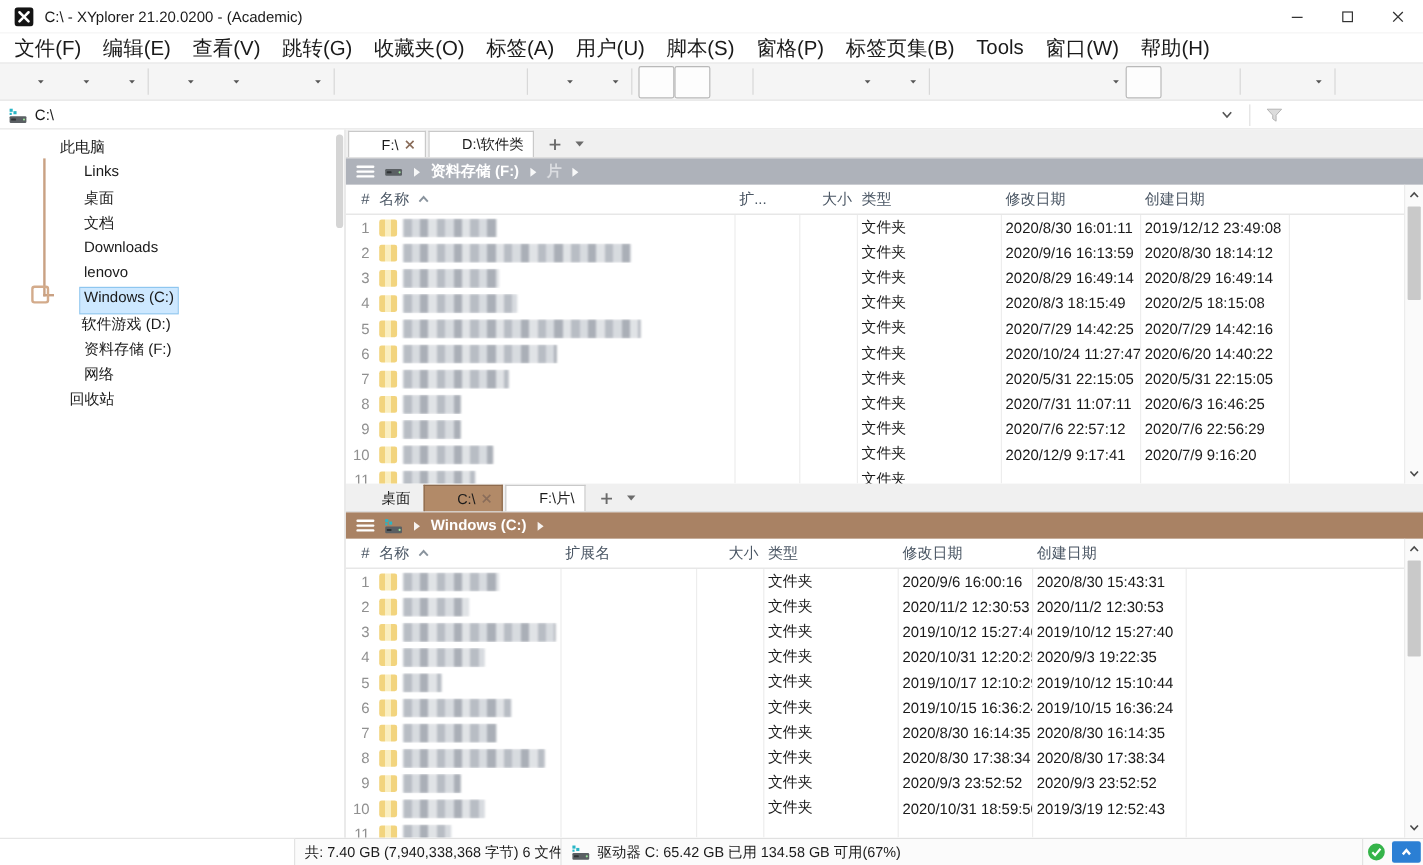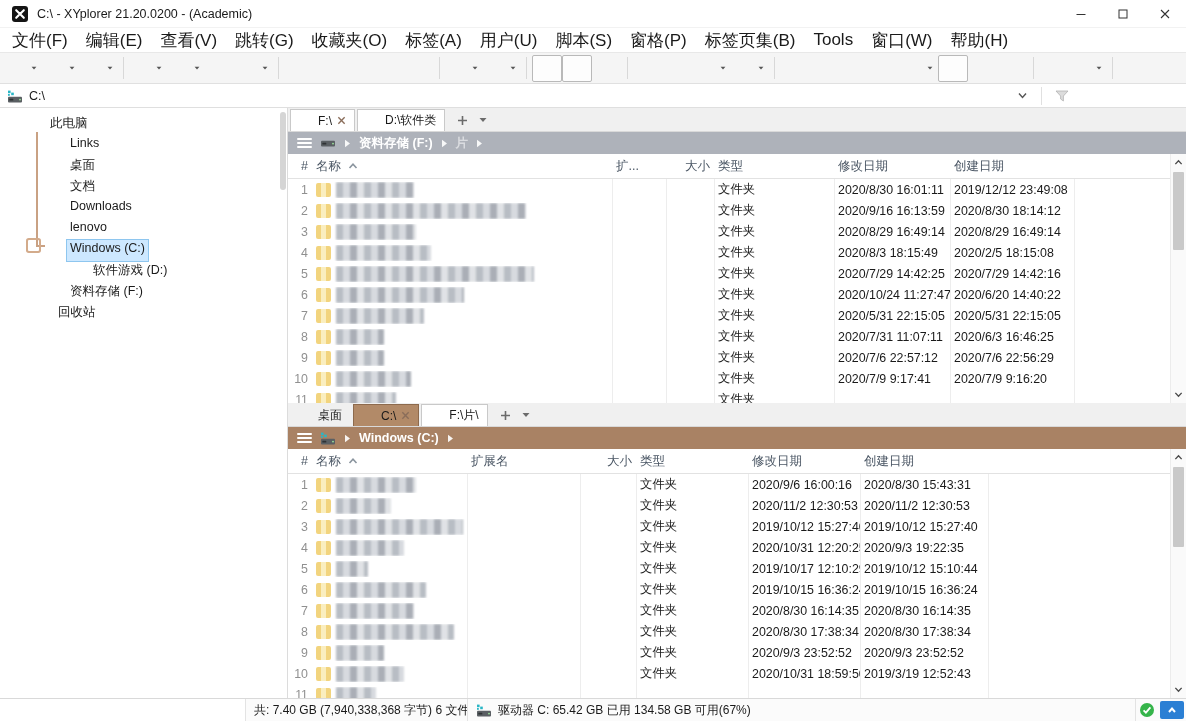--- a/index.html
+++ b/index.html
@@ -453,32 +453,37 @@
           <span class="ic16"></span>
           <span class="tree-label">lenovo</span>
         </div>
 
         <div class="tree-row selected current" style="padding-left: 28px;">
           <span class="expander"></span>
           <span class="ic16"></span>
           <span class="tree-label">Windows (C:)</span>
         </div>
 
-        <div class="tree-row" style="padding-left: 39px; margin-left: 12px;">
+        <div class="tree-row" style="padding-left: 26px;">
           <span class="expander"></span>
           <span class="ic16"></span>
           <span class="tree-label">软件游戏 (D:)</span>
         </div>
 
         <div class="tree-row" style="padding-left: 28px;">
           <span class="expander"></span>
           <span class="ic16"></span>
           <span class="tree-label">资料存储 (F:)</span>
         </div>
 
+        <div class="tree-row" style="padding-left: 28px;">
+          <span class="expander"></span>
+          <span class="ic16"></span>
+          <span class="tree-label">网络</span>
+        </div>
 
         <div class="tree-row" style="padding-left: 16px;">
           <span class="expander"></span>
           <span class="ic16"></span>
           <span class="tree-label">回收站</span>
         </div>
       </div>
     <div class="tree-scroll"></div>
   </div>
 
@@ -706,21 +711,21 @@
 
                 <div class="row">
                   <div class="cell num t-c0">10</div>
                   <div class="cell name t-c1">
                     <span class="blur-folder"></span>
                     <span class="blur-name" style="width: 75px;"></span>
                   </div>
                   <div class="cell t-c2"></div>
                   <div class="cell t-c3"></div>
                   <div class="cell t-c4">文件夹</div>
-                  <div class="cell t-c5">2020/7/9 9:17:41</div>
+                  <div class="cell t-c5">2020/12/9 9:17:41</div>
                   <div class="cell t-c6">2020/7/9 9:16:20</div>
                 </div>
 
                 <div class="row">
                   <div class="cell num t-c0">11</div>
                   <div class="cell name t-c1">
                     <span class="blur-folder"></span>
                     <span class="blur-name" style="width: 60px;"></span>
                   </div>
                   <div class="cell t-c2"></div>

